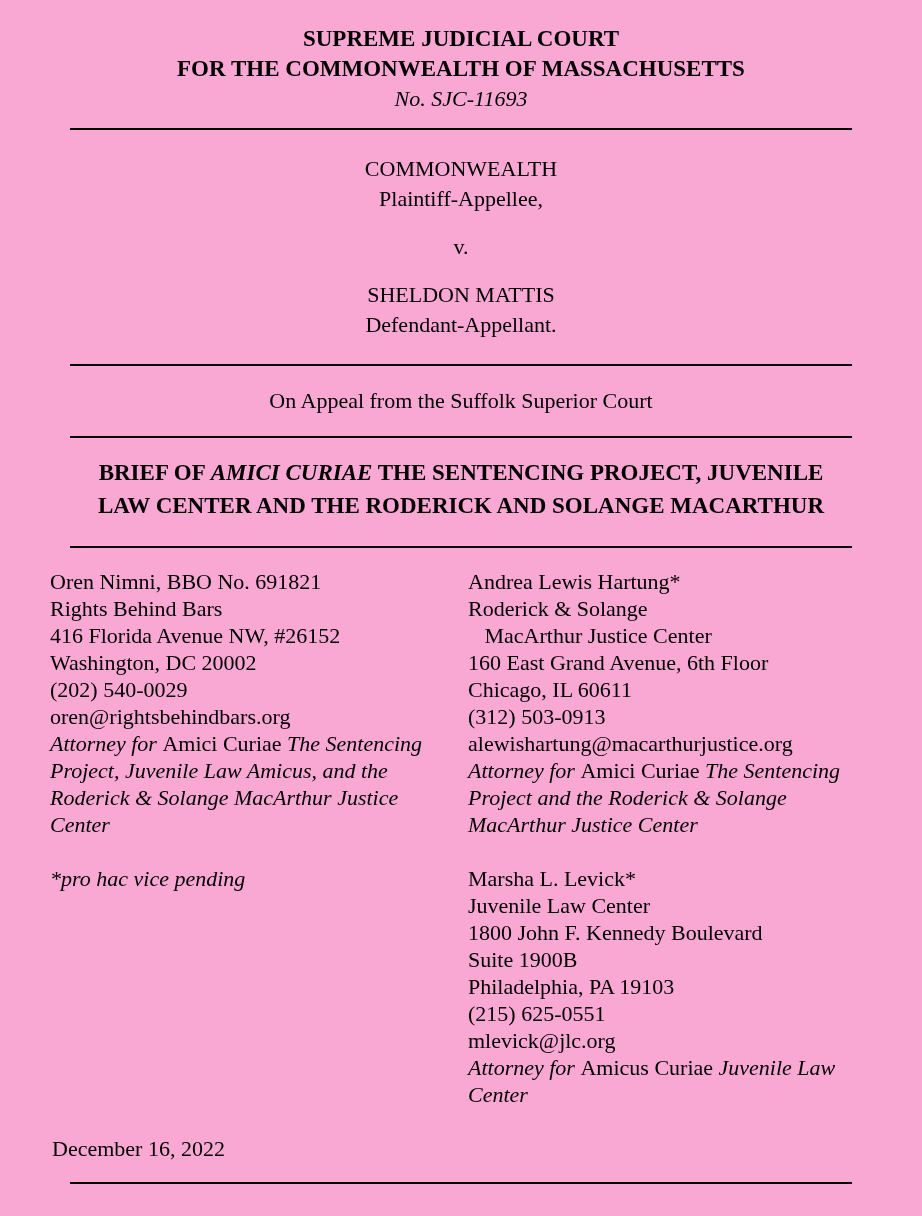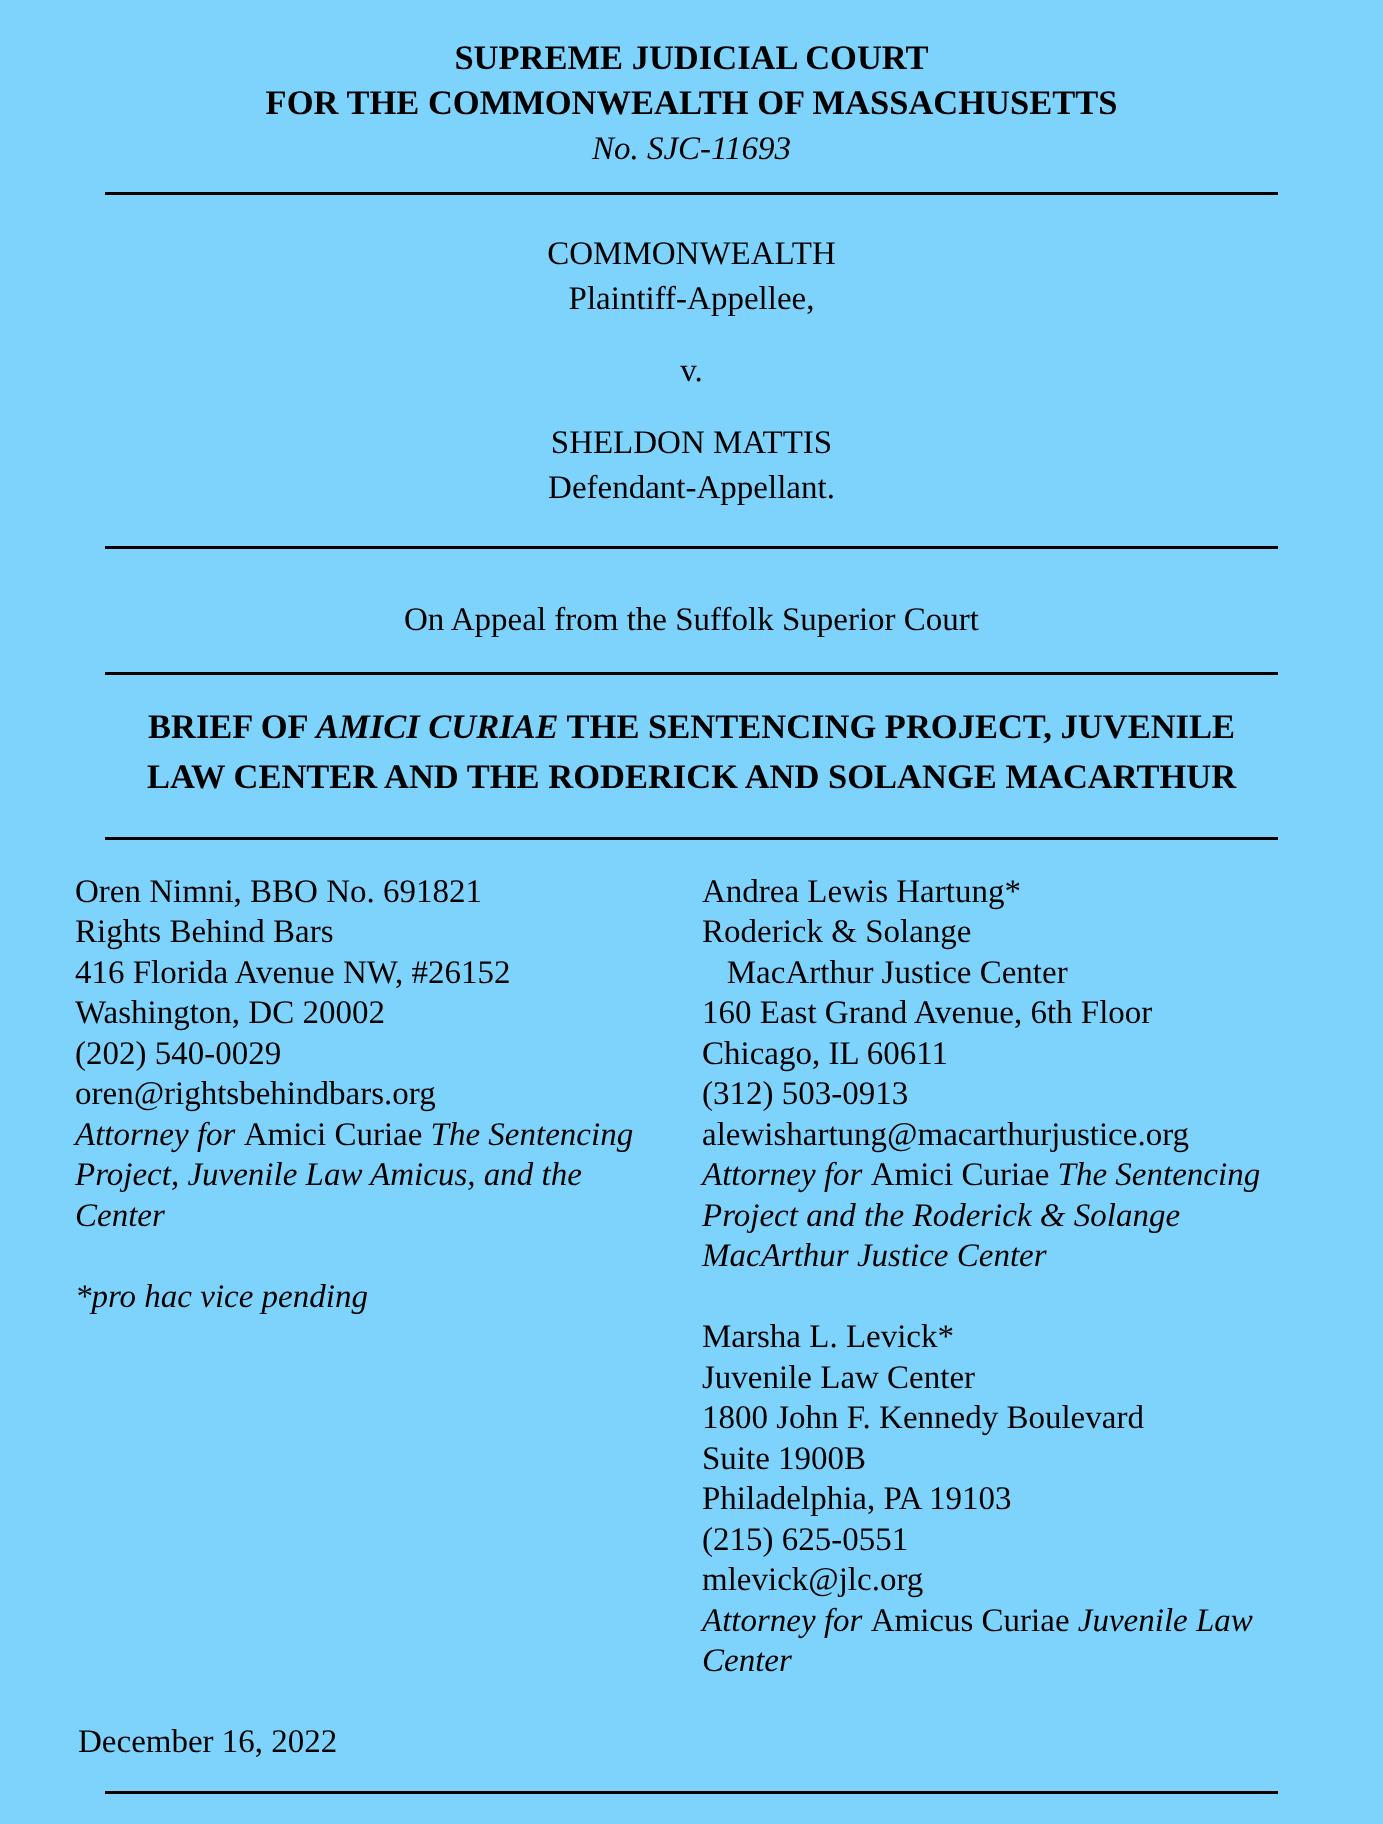--- a/index.html
+++ b/index.html
@@ -7,21 +7,21 @@
   body {
     font-family: "Liberation Serif", "DejaVu Serif", serif;
     color: #000;
     -webkit-font-smoothing: antialiased;
   }
   .page {
     position: relative;
     width: 922px;
     height: 1216px;
     margin: 0 auto;
-    background: #7dd3fc;
+    background: #f9a8d4;
     padding-top: 24px;
     overflow: hidden;
     font-size: 22px;
     line-height: 27px;
   }
   .center { text-align: center; }
   .bold { font-weight: bold; }
   .it { font-style: italic; }
 
   .court-header { line-height: 30px; font-size: 23px; }
@@ -35,21 +35,21 @@
   }
   .rule-1 { margin-top: 14px; }
   .rule-2 { margin-top: 24px; }
   .rule-3 { margin-top: 20px; }
   .rule-4 { margin-top: 24px; }
   .rule-5 { margin-top: 18px; }
 
   .caption { margin-top: 24px; line-height: 30px; text-align: center; }
   .caption .versus { margin: 18px 0; }
 
-  .appeal-line { margin-top: 32px; line-height: 30px; text-align: center; }
+  .appeal-line { margin-top: 20px; line-height: 30px; text-align: center; }
 
   .brief-title {
     margin: 18px auto 0 auto;
     width: 830px;
     font-weight: bold;
     font-size: 23px;
     line-height: 33px;
     text-align: center;
     font-family: Liberation Serif, serif;
   }
@@ -109,20 +109,21 @@
   <section class="counsel-columns">
     <div class="counsel-col col-left">
         <div class="line"><span>Oren Nimni, BBO No. 691821</span></div>
         <div class="line"><span>Rights Behind Bars</span></div>
         <div class="line"><span>416 Florida Avenue NW, #26152</span></div>
         <div class="line"><span>Washington, DC 20002</span></div>
         <div class="line"><span>(202) 540-0029</span></div>
         <div class="line"><span>oren@rightsbehindbars.org</span></div>
         <div class="line"><span class="it">Attorney for </span><span>Amici Curiae </span><span class="it">The Sentencing</span></div>
         <div class="line"><span class="it">Project, Juvenile Law Amicus, and the</span></div>
+        <div class="line"><span class="it">Roderick &amp; Solange MacArthur Justice</span></div>
         <div class="line"><span class="it">Center</span></div>
         <div class="line">&nbsp;</div>
         <div class="line"><span class="it">*pro hac vice pending</span></div>
       </div>
     <div class="counsel-col col-right">
         <div class="line"><span>Andrea Lewis Hartung*</span></div>
         <div class="line"><span>Roderick &amp; Solange</span></div>
         <div class="line"><span>   MacArthur Justice Center</span></div>
         <div class="line"><span>160 East Grand Avenue, 6th Floor</span></div>
         <div class="line"><span>Chicago, IL 60611</span></div>

